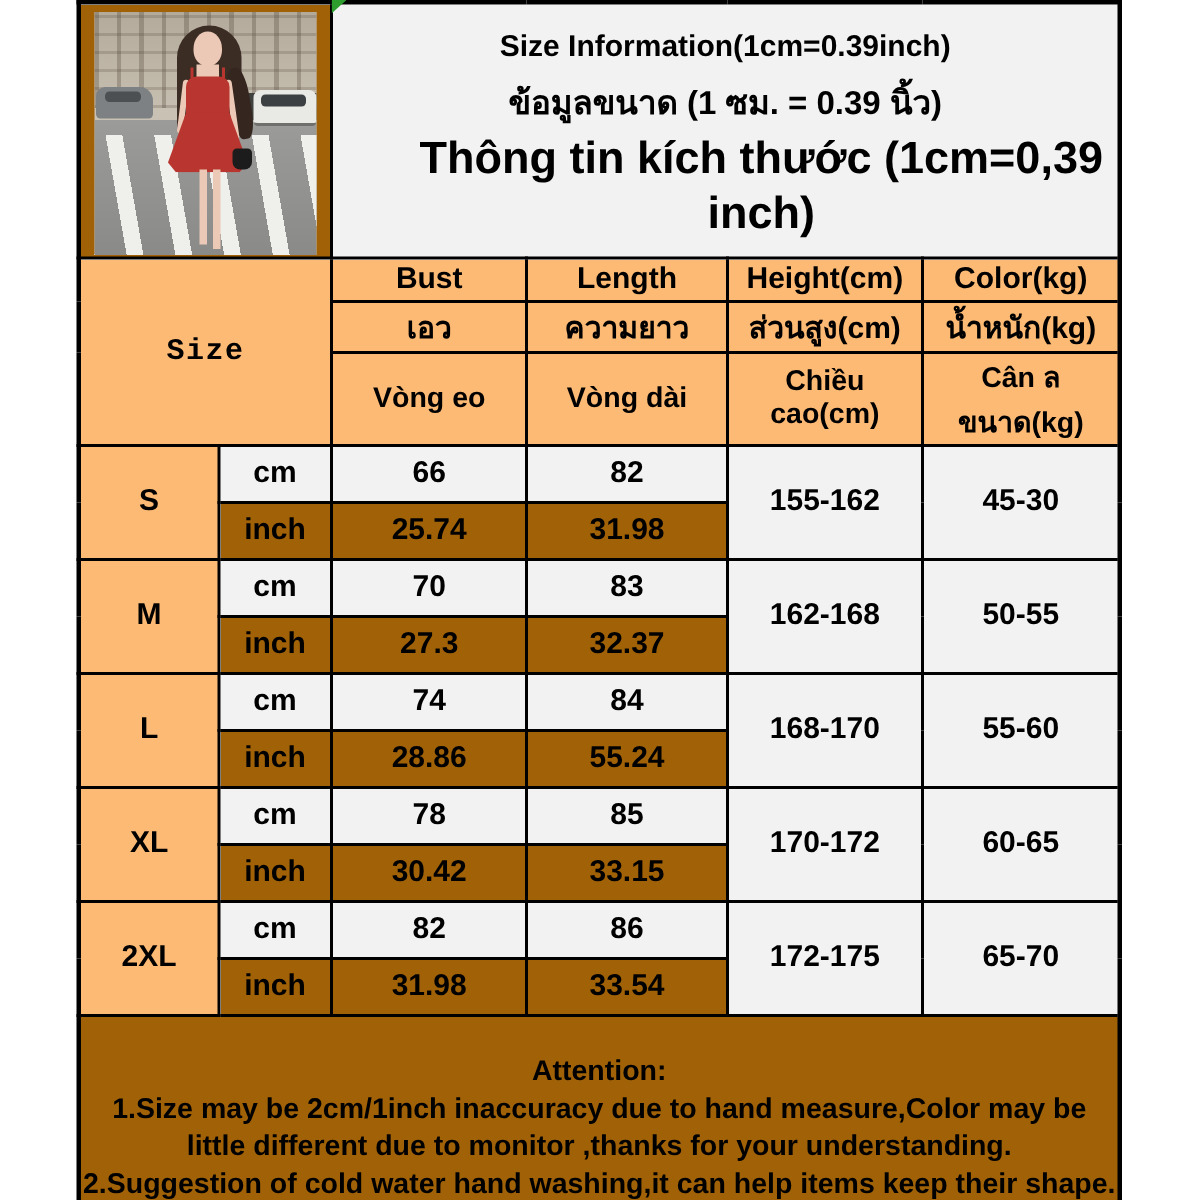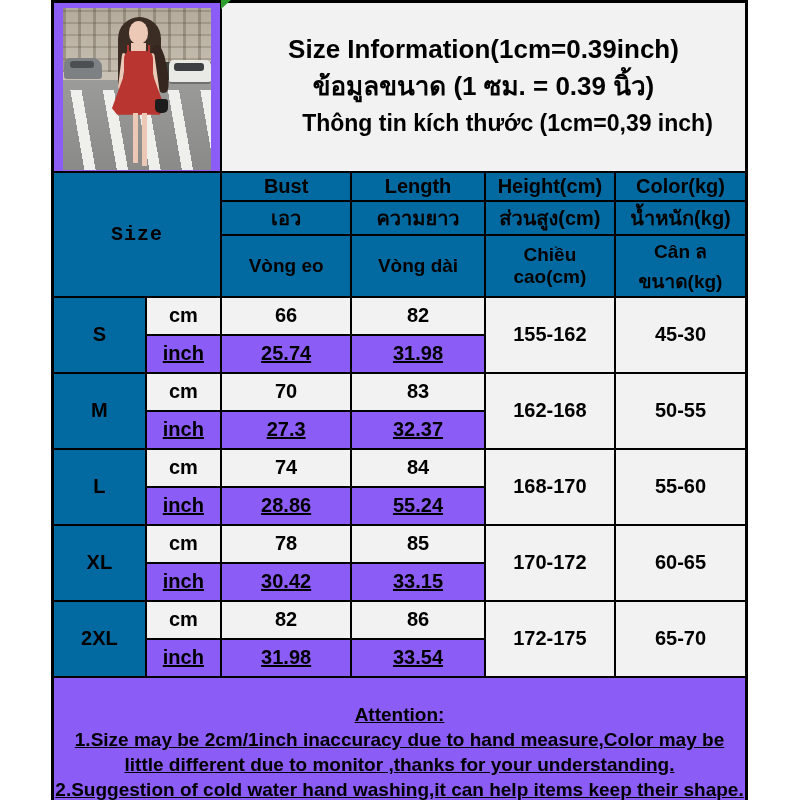--- a/index.html
+++ b/index.html
@@ -18,30 +18,30 @@
 
   table.size-table {
     position: absolute; left: 51px; top: 0;
     width: 697px; border-collapse: collapse; table-layout: fixed;
     border: 3px solid #000;
   }
   table.size-table td {
     border: 2px solid #000; text-align: center; vertical-align: middle;
     font-weight: bold; padding: 0; overflow: hidden;
   }
-  .bg-gray  { background: #0369a1; }
+  .bg-gray  { background: #fdba74; }
   .bg-light { background: #f2f2f2; }
-  .bg-white { background: #8b5cf6; text-decoration: underline; }
+  .bg-white { background: #a16207; }
 
   
   tr.top-row td { height: 170px; }
   td.title-cell { font-size: 23px; line-height: 37px; }
-  td.title-cell .t1 { font-size: 26px; text-align: center; }
-  td.title-cell .t2 { font-size: 26px; }
-  td.title-cell .t3 { font-size: 23px; padding-left: 48px; }
+  td.title-cell .t1 { font-size: 20px; text-align: center; }
+  td.title-cell .t2 { font-size: 22px; }
+  td.title-cell .t3 { font-size: 30px; padding-left: 48px; }
 
   
   tr.hdr td { height: 29px; font-size: 20px; }
   td.size-hdr { font-size: 34px; letter-spacing: 1px; font-family: Liberation Mono, monospace; }
   tr.hdr-vi td { font-size: 19px; }
 
   
   tr.data td { height: 38px; font-size: 20px; }
   td.letter { font-size: 22px; }
 

